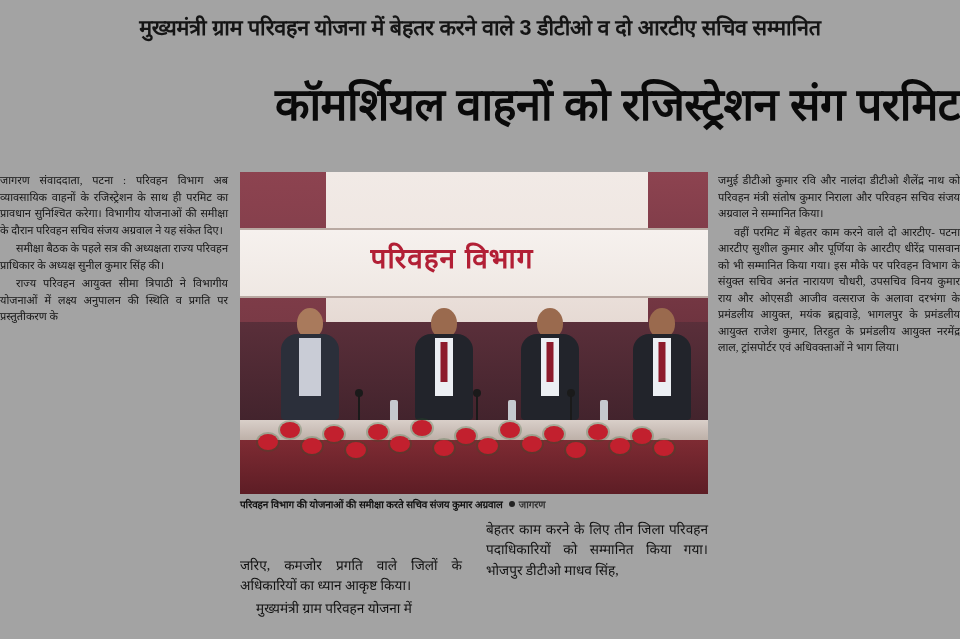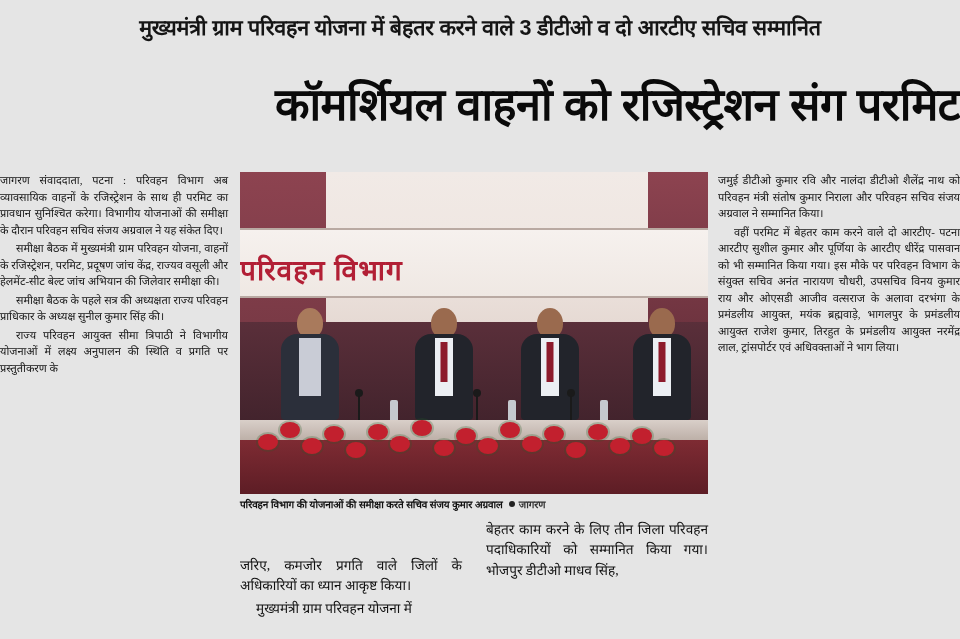--- a/index.html
+++ b/index.html
@@ -11,21 +11,21 @@
     width: 960px;
     height: 639px;
     overflow: hidden;
     font-family: "Liberation Serif", serif;
     color: #111111;
   }
   .page {
     position: relative;
     width: 960px;
     height: 639px;
-    background: #e5e5e5;
+    background: #a3a3a3;
     box-sizing: border-box;
     padding: 16px;
   }
 
   
   .kicker {
     position: absolute;
     top: 16px;
     left: 0;
     width: 960px;
@@ -116,26 +116,26 @@
     left: 0; top: 56px;
     width: 468px; height: 66px;
     background: linear-gradient(180deg,#f6f1ee 0%, #efe8e3 100%);
     border-top: 2px solid #b9a9a2;
     border-bottom: 2px solid #b9a9a2;
   }
   .banner-text {
     position: absolute;
     left: 0; top: 66px;
     width: 424px;
+    text-align: center;
     font-family: "Liberation Sans", sans-serif;
     font-size: 28px;
     font-weight: 700;
     color: #b21f35;
     letter-spacing: 1px;
-    margin-top: 12px;
   }
   .wall-left {
     position: absolute;
     left: 0; top: 0; width: 86px; height: 150px;
     background: linear-gradient(180deg,#8d4350 0%, #7a3a46 100%);
   }
   .wall-right {
     position: absolute;
     right: 0; top: 0; width: 60px; height: 150px;
     background: linear-gradient(180deg,#8d4350 0%, #6f3440 100%);
@@ -285,21 +285,20 @@
 
 <div class="page">
 
   <div class="kicker">मुख्यमंत्री ग्राम परिवहन योजना में बेहतर करने वाले 3 डीटीओ व दो आरटीए सचिव सम्मानित</div>
   <div class="headline">कॉमर्शियल वाहनों को रजिस्ट्रेशन संग परमिट</div>
 
   <div class="content">
 
     <div class="col col-left">
       <p>जागरण संवाददाता, पटना : परिवहन विभाग अब व्यावसायिक वाहनों के रजिस्ट्रेशन के साथ ही परमिट का प्रावधान सुनिश्चित करेगा। विभागीय योजनाओं की समीक्षा के दौरान परिवहन सचिव संजय अग्रवाल ने यह संकेत दिए।</p>
-      <p class="indent">समीक्षा बैठक में मुख्यमंत्री ग्राम परिवहन योजना, वाहनों के रजिस्ट्रेशन, परमिट, प्रदूषण जांच केंद्र, राज्यव वसूली और हेलमेंट-सीट बेल्ट जांच अभियान की जिलेवार समीक्षा की।</p>
       <p class="indent">समीक्षा बैठक के पहले सत्र की अध्यक्षता राज्य परिवहन प्राधिकार के अध्यक्ष सुनील कुमार सिंह की।</p>
       <p class="indent">राज्य परिवहन आयुक्त सीमा त्रिपाठी ने विभागीय योजनाओं में लक्ष्य अनुपालन की स्थिति व प्रगति पर प्रस्तुतीकरण के</p>
     </div>
 
     <div class="photo-block">
       <div class="photo">
         <div class="backdrop"></div>
         <div class="wall-left"></div>
         <div class="wall-right"></div>
         <div class="banner-strip"></div>

